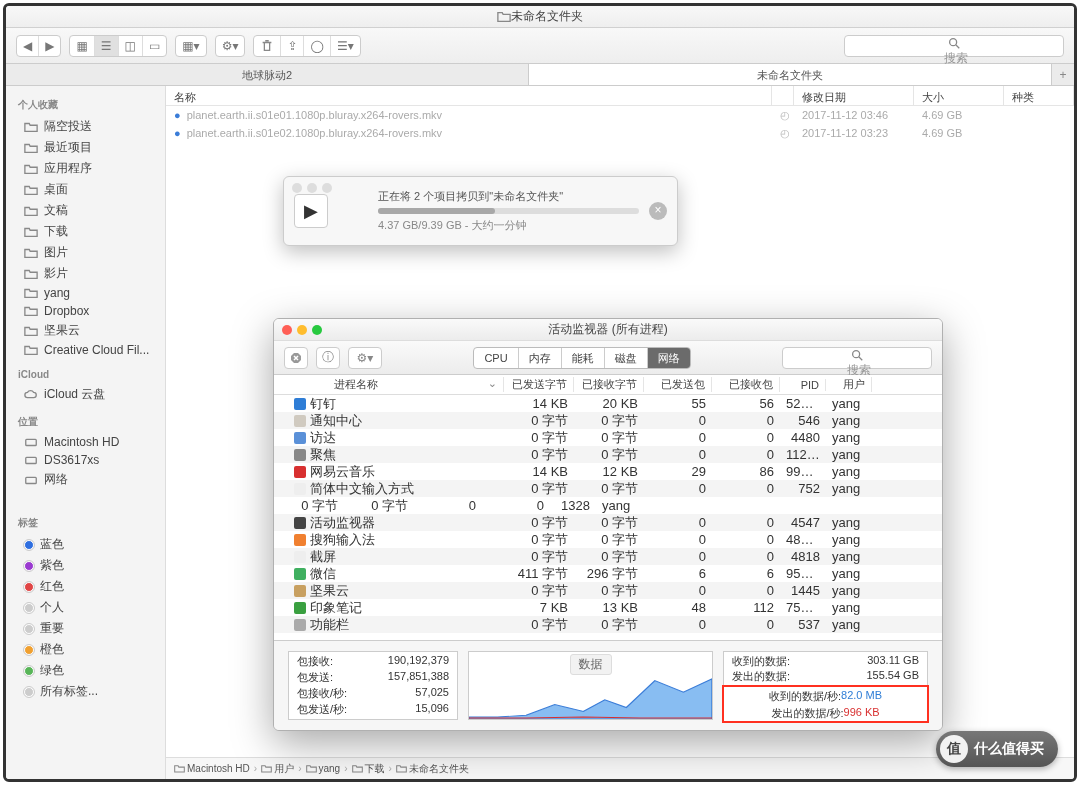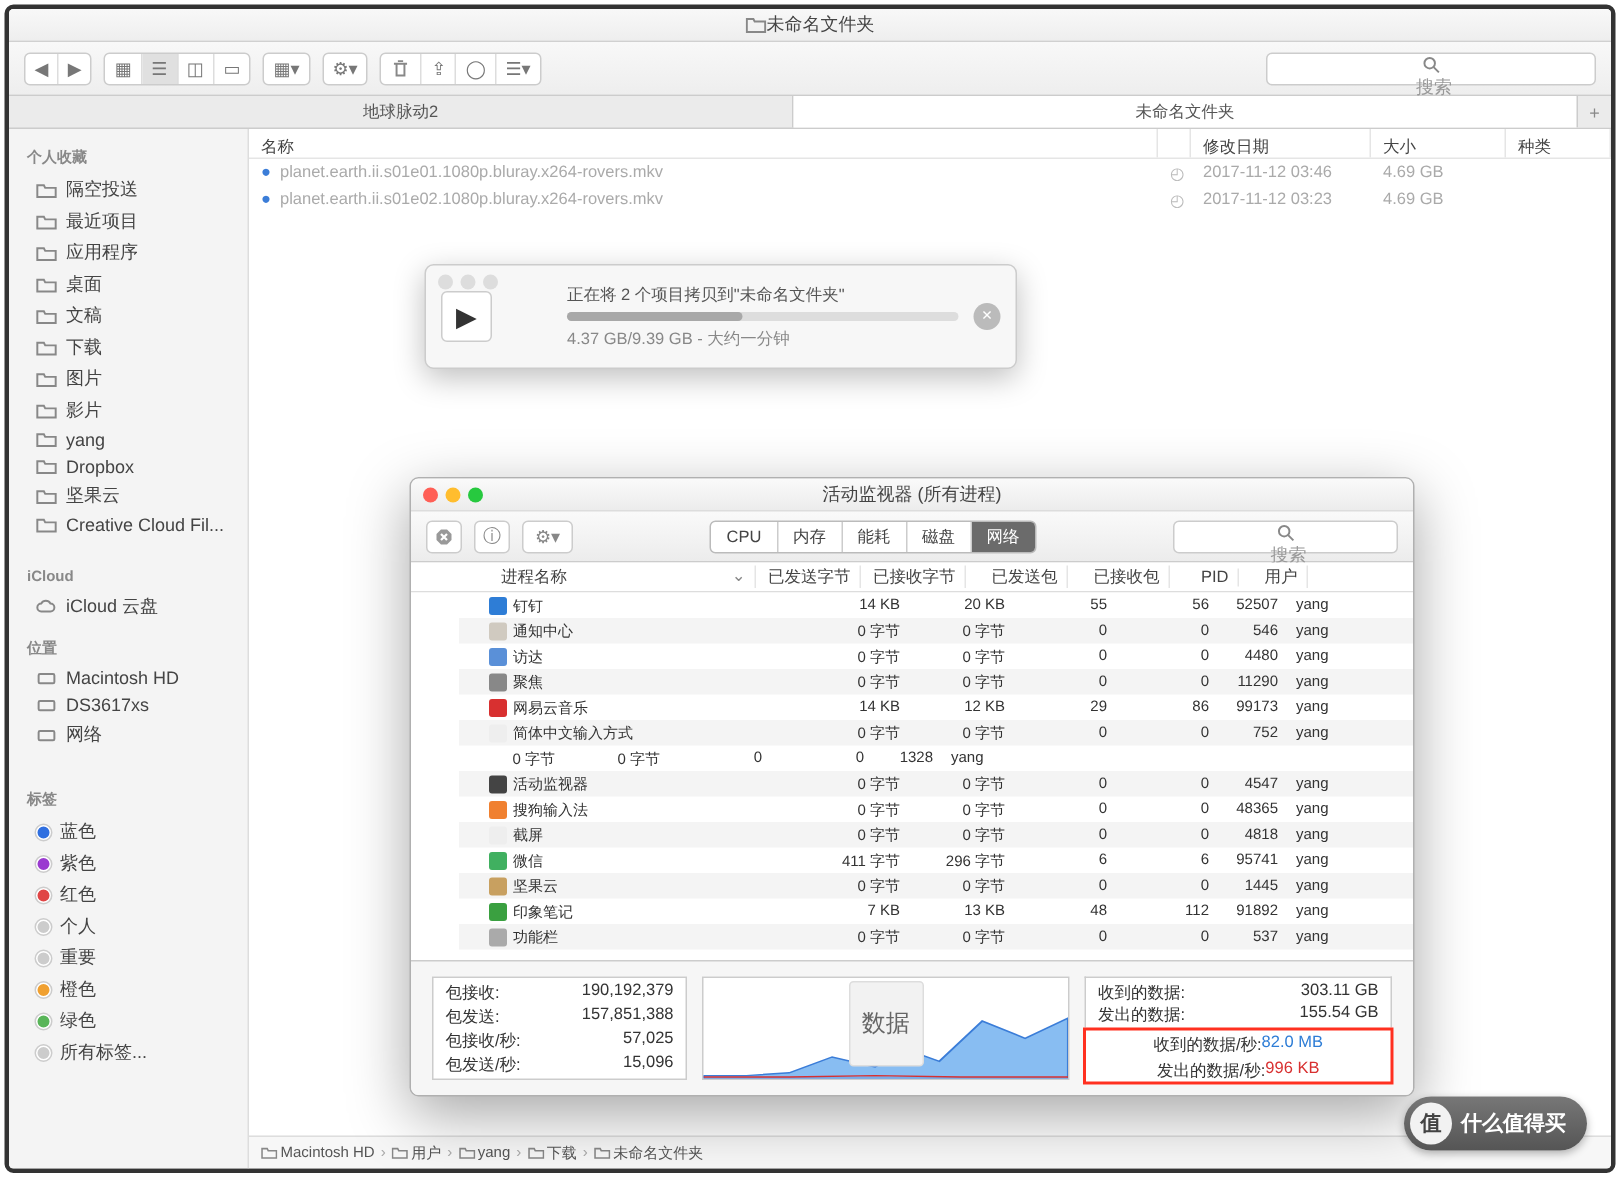--- a/index.html
+++ b/index.html
@@ -53,31 +53,31 @@
   .amtool{height:34px;background:linear-gradient(#fafafa,#ececec);border-bottom:1px solid #ccc;display:flex;align-items:center;padding:0 10px;gap:8px;}
   .rdbt{width:24px;height:22px;border:1px solid #ccc;border-radius:4px;background:#fff;display:flex;align-items:center;justify-content:center;color:#888;}
   .seg{display:flex;border:1px solid #bbb;border-radius:4px;overflow:hidden;height:22px;background:#fff;}
   .seg>div{padding:0 10px;line-height:20px;border-right:1px solid #ccc;color:#444;font-size:11px;}
   .seg>div:last-child{border-right:none;}
   .seg>div.sel{background:#6b6b6b;color:#fff;}
   .amsearch{flex:0 0 150px;}
   .amhdr{display:flex;background:#fff;border-bottom:1px solid #ddd;font-size:11px;color:#444;height:20px;align-items:center;}
   .amhdr>div{border-right:1px solid #e5e5e5;padding:0 6px;text-align:right;}
   .amlist{flex:1;overflow:hidden;background:#fff;}
-  .amrow{display:flex;font-size:10px;color:#333;height:17px;align-items:center;margin-left:32px;}
+  .amrow{display:flex;font-size:13px;color:#333;height:17px;align-items:center;}
   .amrow:nth-child(even){background:#f4f4f4;}
   .amrow>div{padding:0 6px;text-align:right;overflow:hidden;text-overflow:ellipsis;white-space:nowrap;}
   .amrow .nm{text-align:left;display:flex;align-items:center;gap:4px;padding-left:20px;}
   .amic{width:12px;height:12px;display:inline-block;border-radius:2px;flex-shrink:0;}
   
   .ambtm{height:90px;border-top:1px solid #ccc;background:#f6f6f6;display:flex;padding:10px 14px;gap:10px;align-items:stretch;}
   .statcol{border:1px solid #ccc;background:#fff;font-size:11px;display:flex;flex-direction:column;justify-content:space-around;padding:2px 0;}
   .statrow{display:flex;justify-content:space-between;padding:0 8px;}
   .graph{flex:1;border:1px solid #ccc;background:#fff;position:relative;}
-  .graphlbl{position:absolute;top:2px;left:50%;transform:translateX(-50%);font-size:16px;color:#666;background:#f2f2f2;padding:17px 8px;border:1px solid #ddd;border-radius:3px;}
+  .graphlbl{position:absolute;top:2px;left:50%;transform:translateX(-50%);font-size:12px;color:#666;background:#f2f2f2;padding:1px 8px;border:1px solid #ddd;border-radius:3px;}
   .hl{border:2px solid #ff3020;padding:0;margin:-1px;align-items:center;}
   .hlrow{display:flex;justify-content:space-between;padding:2px 8px 0 8px;}
   
   
   .badge{position:absolute;right:16px;bottom:12px;display:flex;align-items:center;gap:6px;background:linear-gradient(#777,#555);color:#fff;border-radius:20px;padding:4px 14px 4px 4px;font-size:14px;font-weight:bold;box-shadow:0 2px 6px rgba(0,0,0,.3);}
   .badge .circ{width:28px;height:28px;border-radius:50%;background:#f2f2f2;color:#444;display:flex;align-items:center;justify-content:center;font-size:14px;}
   
   .sw{fill:none;stroke:currentColor;stroke-width:1.5;}
   .area{fill:#88bdf2;stroke:#3b7dd8;stroke-width:1;}
 </style>
@@ -205,21 +205,21 @@
             </svg>
             <span>坚果云</span>
           </div>
           <div class="item">
             <svg class="sbic" viewBox="0 0 16 16">
               <path class="sw" d="M1 4h5l1 2h8v7H1z"></path>
             </svg>
             <span>Creative Cloud Fil...</span>
           </div>
         </div>
-      <div class="hdr" style="margin-top:16px">iCloud</div>
+      <div class="hdr" style="margin-top:6px">iCloud</div>
       <div id="icloud">
           <div class="item">
             <svg class="sbic" viewBox="0 0 16 16">
               <path class="sw" d="M4 11a3 3 0 010-6 4 4 0 017 0 3 3 0 010 6z"></path>
             </svg>
             <span>iCloud 云盘</span>
           </div>
         </div>
       <div class="hdr" style="margin-top:6px">位置</div>
       <div id="loc">
@@ -501,21 +501,21 @@
           <div style="width:68px">0</div>
           <div style="width:46px">1445</div>
           <div style="width:46px;text-align:left">yang</div>
         </div>
         <div class="amrow">
           <div class="nm" style="width:230px"><span class="amic" style="background:#3aa040"></span>印象笔记</div>
           <div style="width:70px">7 KB</div>
           <div style="width:70px">13 KB</div>
           <div style="width:68px">48</div>
           <div style="width:68px">112</div>
-          <div style="width:46px">91892</div>
+          <div style="width:46px">75998</div>
           <div style="width:46px;text-align:left">yang</div>
         </div>
         <div class="amrow">
           <div class="nm" style="width:230px"><span class="amic" style="background:#aaa"></span>功能栏</div>
           <div style="width:70px">0 字节</div>
           <div style="width:70px">0 字节</div>
           <div style="width:68px">0</div>
           <div style="width:68px">0</div>
           <div style="width:46px">537</div>
           <div style="width:46px;text-align:left">yang</div>

